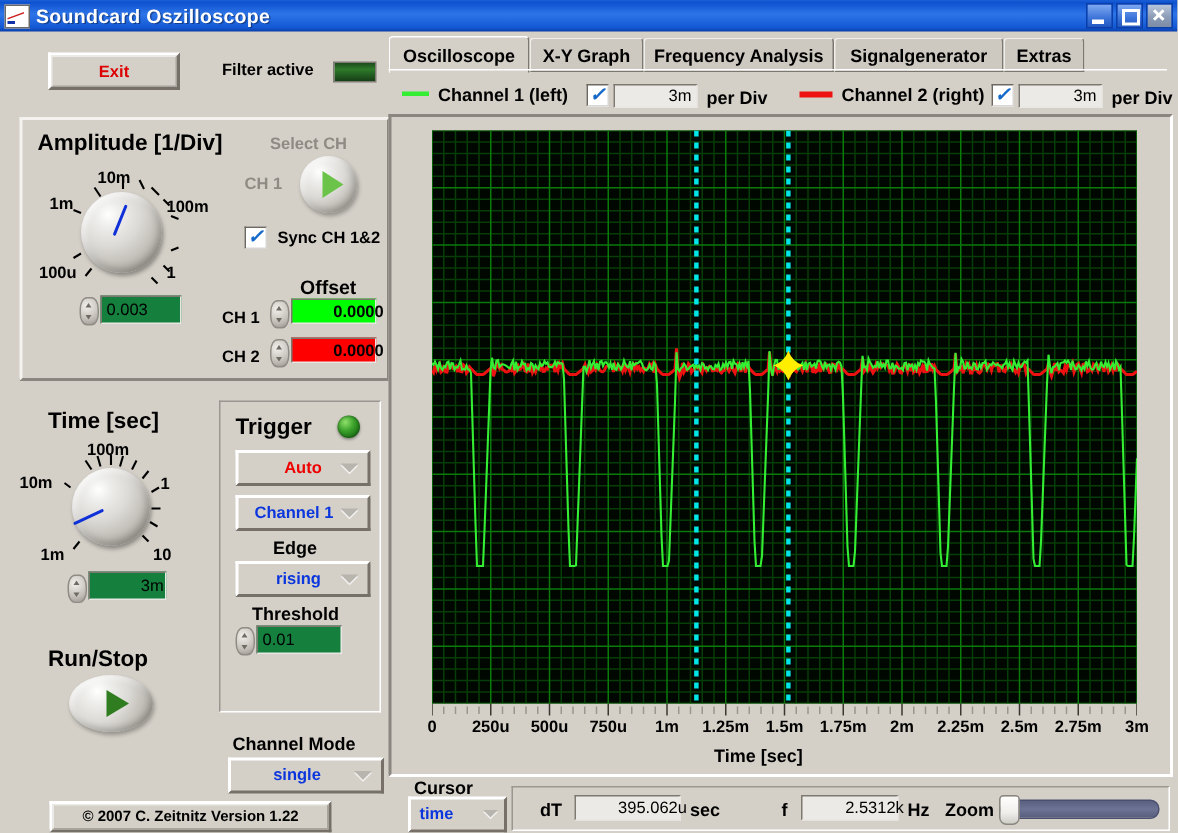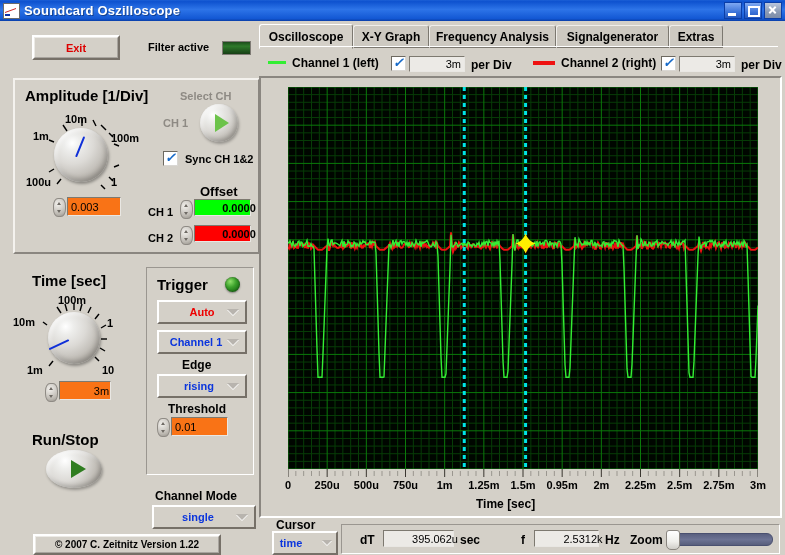--- a/index.html
+++ b/index.html
@@ -70,21 +70,21 @@
     display:flex;align-items:center;justify-content:center;
     font-size:11px;font-weight:bold;color:#000;cursor:default;
   }
   .btn3d:after{
     content:"";position:absolute;inset:0;
     border:1px solid;border-color:#eceae6 #a8a49e #a8a49e #eceae6;
     pointer-events:none;
   }
 
   .txtfield{
-    position:absolute;background:#f97316;
+    position:absolute;background:#15803d;
     border:1px solid;border-color:#7d7970 #e9e7e3 #e9e7e3 #7d7970;
     font-size:11px;color:#000;display:flex;align-items:center;
     padding:0 3px;box-sizing:border-box;
   }
   .txtfield.right{justify-content:flex-end;}
   .txtfield.center{justify-content:center;padding-left:36px;}
 
   
   .spin{
     position:absolute;width:11px;height:17px;border-radius:5px/8px;
@@ -552,21 +552,21 @@
         <line x1="470" y1="0" x2="470" y2="8" stroke="#3a3630" stroke-width="1"></line>
       </svg>
     <div id="axis-labels" style="position:absolute;left:27px;top:401px;width:470px;height:16px;">
         <div class="tklbl" style="left: 0px; top: 0px;">0</div>
         <div class="tklbl" style="left: 39.1667px; top: 0px;">250u</div>
         <div class="tklbl" style="left: 78.3333px; top: 0px;">500u</div>
         <div class="tklbl" style="left: 117.5px; top: 0px;">750u</div>
         <div class="tklbl" style="left: 156.667px; top: 0px;">1m</div>
         <div class="tklbl" style="left: 195.833px; top: 0px;">1.25m</div>
         <div class="tklbl" style="left: 235px; top: 0px;">1.5m</div>
-        <div class="tklbl" style="left: 274.167px; top: 0px;">0.95m</div>
+        <div class="tklbl" style="left: 274.167px; top: 0px;">1.75m</div>
         <div class="tklbl" style="left: 313.333px; top: 0px;">2m</div>
         <div class="tklbl" style="left: 352.5px; top: 0px;">2.25m</div>
         <div class="tklbl" style="left: 391.667px; top: 0px;">2.5m</div>
         <div class="tklbl" style="left: 430.833px; top: 0px;">2.75m</div>
         <div class="tklbl" style="left: 470px; top: 0px;">3m</div>
       </div>
     <div class="lbl" style="left:215px;top:419px;font-size:12px;">Time [sec]</div>
   </div>
 
   <div class="lbl" style="left:276px;top:518px;font-size:12px;">Cursor</div>

